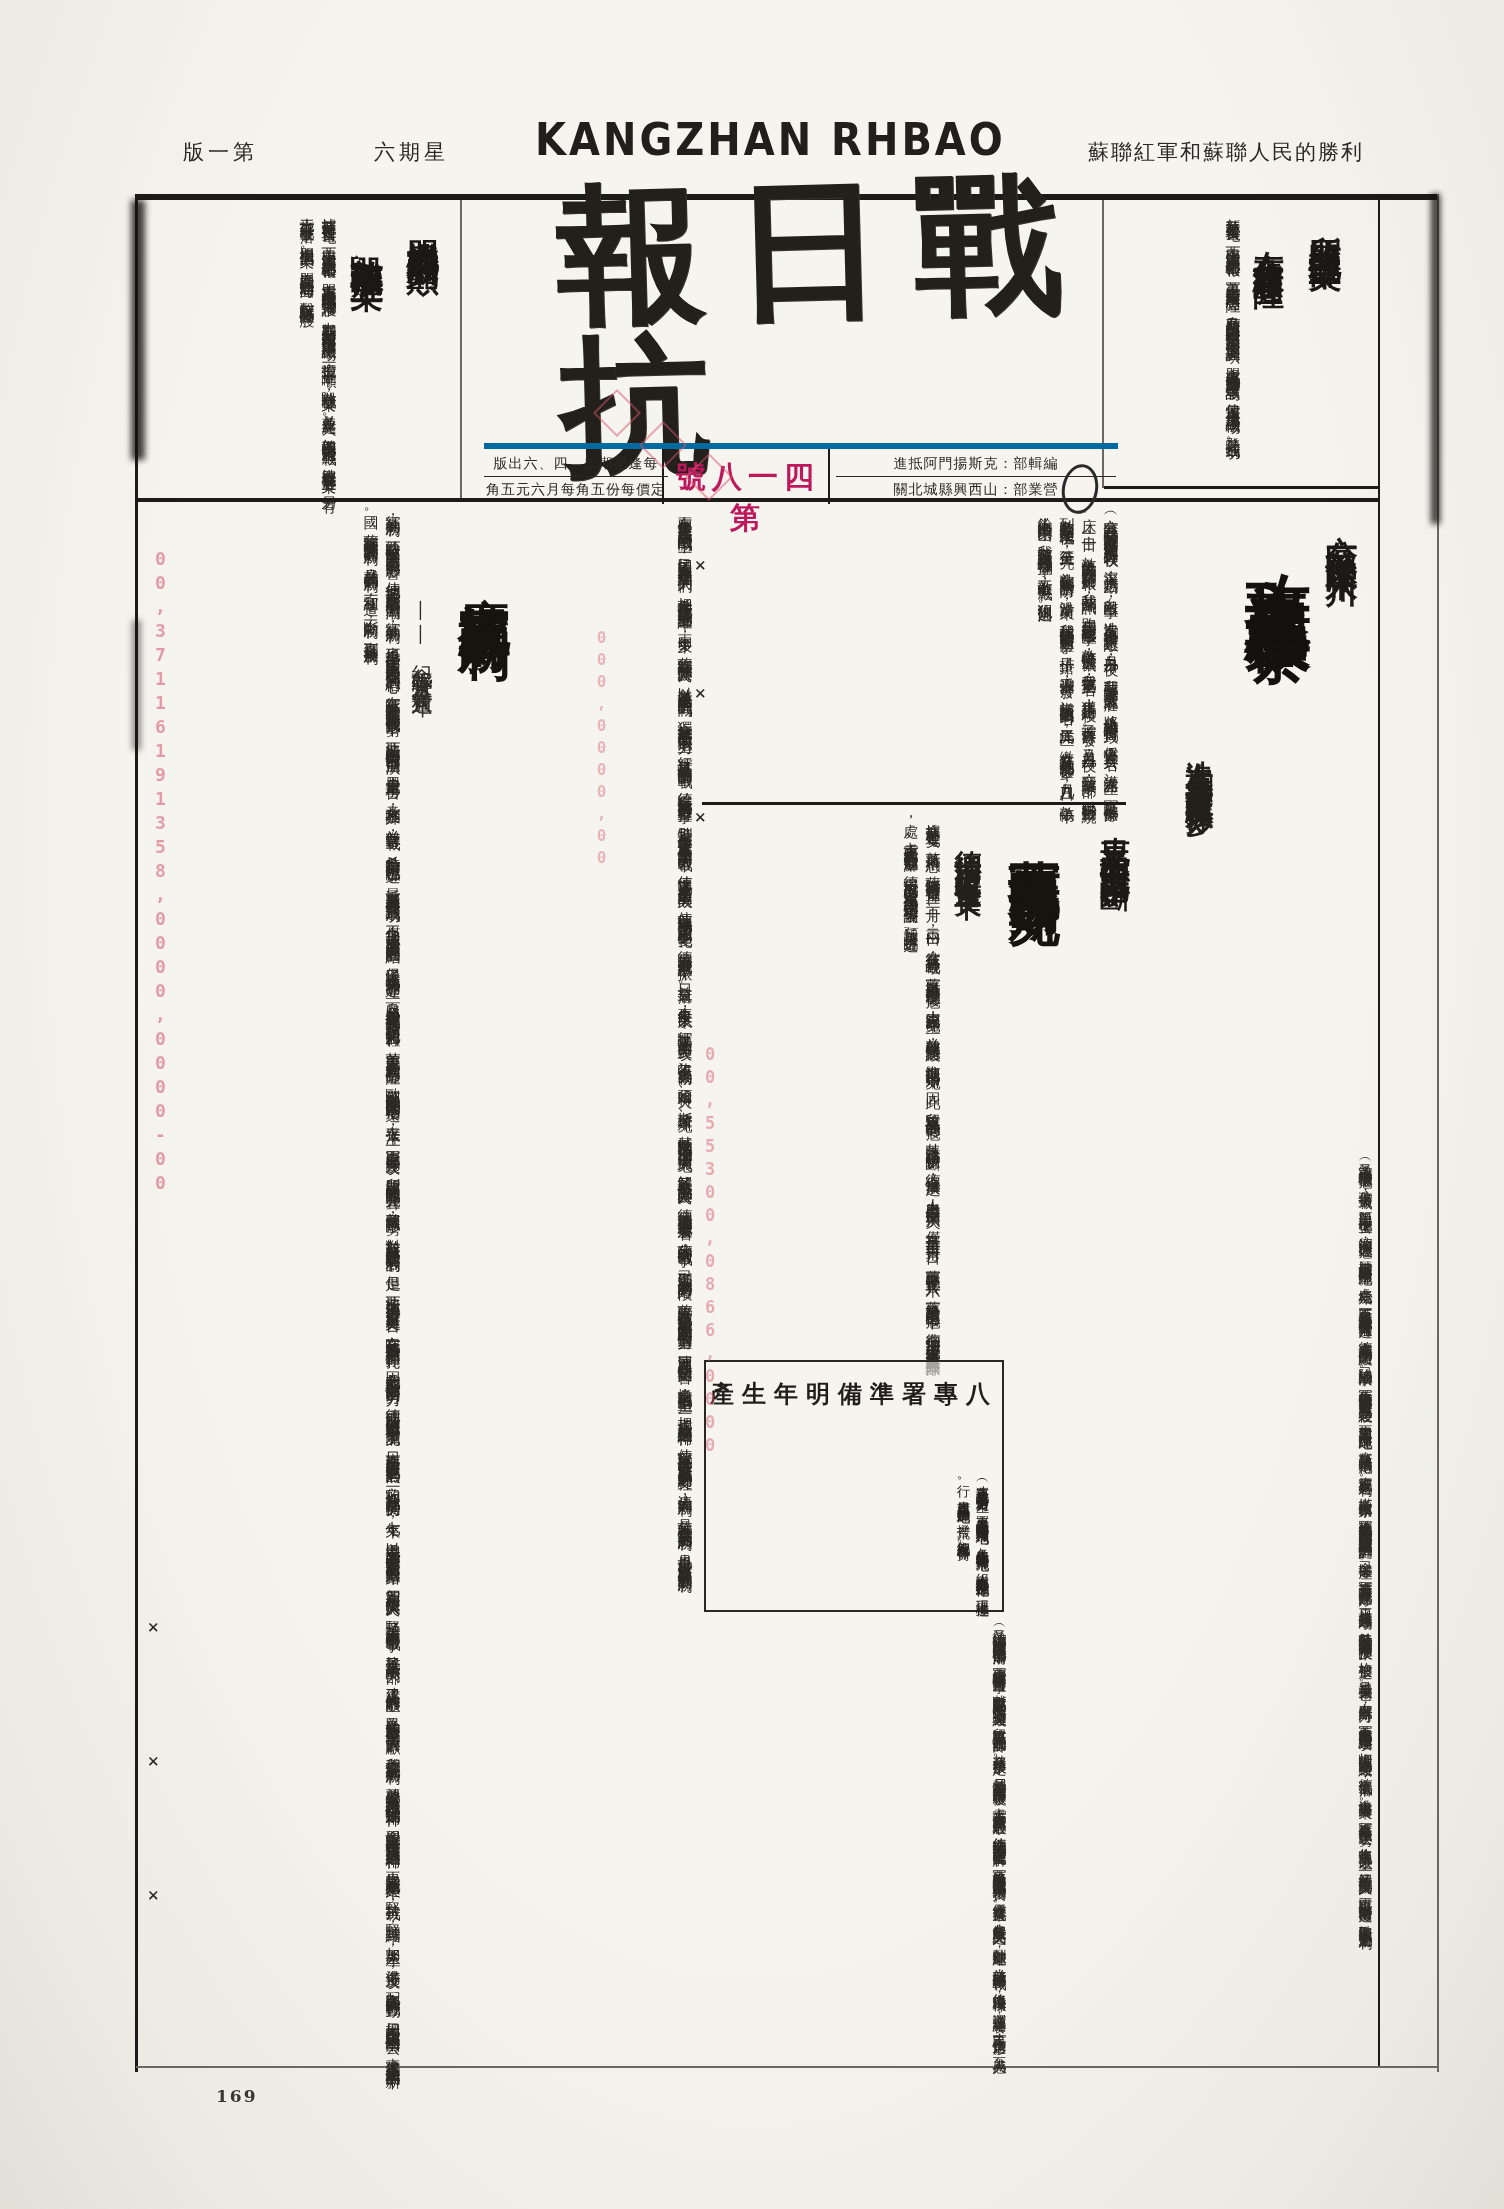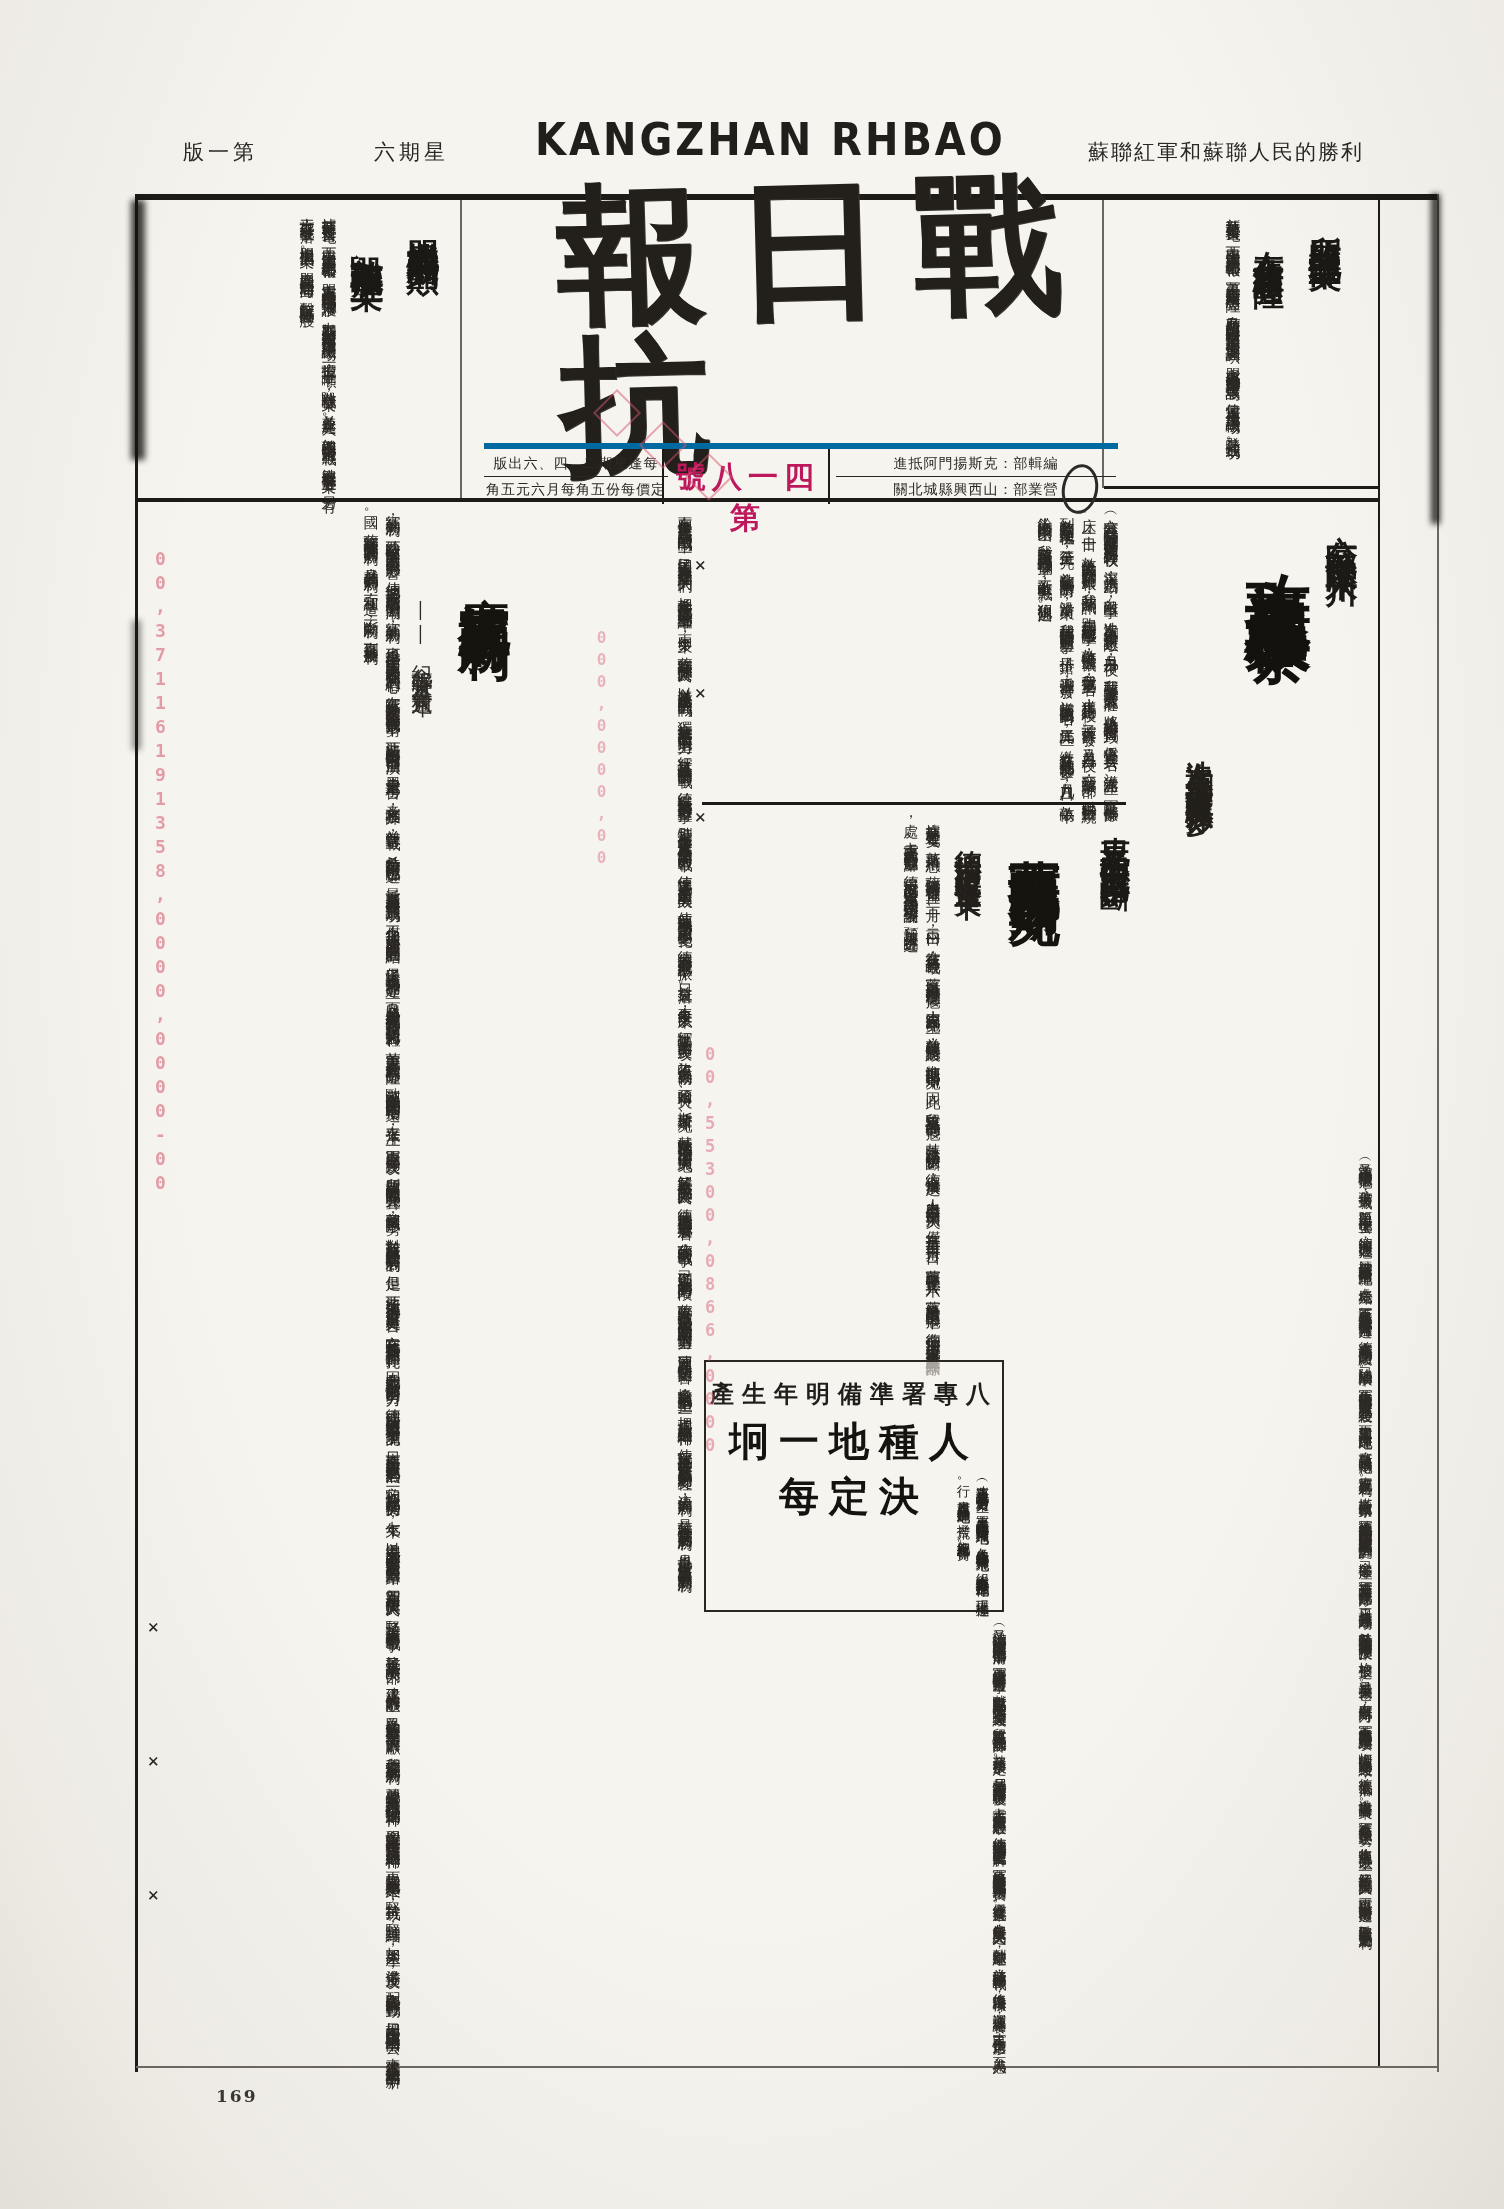--- a/index.html
+++ b/index.html
@@ -89,21 +89,20 @@
 
   <div class="abs vtext kicker" style="left:1094px;top:812px;font-size:30px;">克里米亞德寇退路已斷</div>
   <div class="abs vtext midhead" style="left:1000px;top:818px;">蘇軍抵阿門揚斯克</div>
   <div class="abs vtext subhead" style="left:950px;top:828px;font-size:27px;">德湼泊河下游收復卡霍夫卡</div>
   <div class="abs vtext flow" style="left:704px;top:812px;width:240px;height:540px;">據新華社延安電，莫斯科消息：蘇聯情報局公報宣佈：十一月一、二兩日，在彼萊科普地峽，蘇軍以英勇打擊壓倒德寇，克復圖爾克壘，並擊破德寇防綫，進抵阿門揚斯克。因此，留駐克里米亞的德寇，其陸上退路已被切斷。德寇倉惶潰退，人力與裝備受巨大損失，僅在十月三十一日與十一月一日，蘇軍即俘德官兵六千。蘇軍於追擊敗退德寇中，在德湼泊河下游克復卡霍夫卡等居民點六十餘處，卡霍夫卡居民熱烈歡迎蘇軍。德寇司令部已下令毀壞克里米亞境內之一切軍事設備，預示其末日之臨近。</div>
 
   <div class="abs vtext flow-sm" style="left:1130px;top:1152px;width:246px;height:914px;">（又訊）蘇軍繼續擊潰德寇，攻佔卡霍夫卡城，距黑海口岸僅七十公里。德湼泊河曲之德寇，被壓縮於尼科波爾橋頭堡陣地，處境危殆。紅軍正向克里沃羅格及尼古拉耶夫方向猛進，德寇在烏克蘭南部之防綫，已陷於總崩潰中。蘇軍收復德湼泊河曲與下游以及克里米亞之綫後，更加鞏固了黑海沿岸之陣地，莫斯科連日鳴放禮炮，慶祝紅軍之勝利。塔斯社觀察家稱：德軍統帥部企圖憑藉德湼泊河天然防綫阻止紅軍前進的計劃，已全部破產。紅軍渡河至右岸作戰之部隊，正日益擴大其登陸場，希特勒匪徒雖調集大量預備隊反撲，均被擊退，且遭受重大傷亡。在白俄羅斯方向，蘇軍亦向戈麥爾以西繼續進攻，切斷德寇之鐵路交通綫，德寇士氣低落，逃亡與投降者日衆。紅軍今年夏秋兩季之攻勢，收復失地三分之二以上，解放了數千萬蘇聯人民，正以不可阻擋之勢向西挺進，爭取衛國戰爭之完全勝利。</div>
 
   <div class="abs boxed" style="left:704px;top:1360px;width:296px;height:248px;background:rgba(246,244,239,.6);">
     <div class="abs rtl-line" style="left:0;top:16px;width:296px;">產生年明備準署專八</div>
-    <div class="abs rtl-big" style="left:0;top:52px;width:296px;">坰一地種人每定決</div>
     <div class="abs vtext" style="left:10px;top:112px;width:276px;height:126px;font-size:13.5px;line-height:19px;letter-spacing:1px;">（八專署訊）八專署為努力自力更生，專署生產委員會特決定明年每人種地一坰，各生產小組集體選擇荒地，組織人畜力進行秋翻地工作，現正積極進行。康專員並親自參加翻地、撥荒、搜集肥料等勞作。</div>
   </div>
 
   <div class="abs vtext flow-sm" style="left:704px;top:1618px;width:306px;height:448px;">（又訊）德湼泊河下游之德寇橋頭堡陣地已全部肅清。蘇軍繼續向彼萊科普方向追擊，截斷克里米亞半島德寇之一切陸上交通綫，留駐克里米亞之德寇十餘師，其命運已被決定了。基尼特灣海岸亦已全部為蘇軍收復。卡霍夫卡等六十餘居民點之解放，使德寇在德湼泊河下游之防禦完全瓦解。蘇軍於追擊中繳獲大量武器彈藥與軍用物資，俘虜德寇甚衆。各解放居民點之人民，熱烈歡迎紅軍，並積極協助紅軍作戰，修復道路橋樑，運送彈藥給養，軍民合作之情形，至為感人。</div>
 
   <div class="abs vtext midhead" style="left:450px;top:556px;">慶祝紅軍的勝利</div>
   <div class="abs vtext subtitle" style="left:408px;top:600px;">——紀念蘇聯十月革命廿六週年</div>
   <div class="abs vtext flow" style="left:520px;top:504px;width:176px;height:1560px;">在兩年多世界反法西斯的殘酷戰鬥中，一切民主國家和世界愛好和平的人們，把希望寄托於蘇德戰場上的紅軍。兩年多來，蘇聯紅軍和蘇聯人民，以其無比英勇與堅強的戰鬥，獨立抗擊着法西斯德寇的主力，紅軍打垮了希特勒的閃擊戰，給德寇以無數次的嚴重打擊，特別是在去年冬季史大林格勒歷史無前的大會戰中，使德寇遭受了空前嚴重的失敗，使蘇德戰場的形勢起了根本的變化，德寇的力量從此一蹶不振，日益衰落。今年夏季以來，紅軍轉入了全面的反攻，收復了奧勒爾、哈爾科夫、斯摩稜斯克、基輔以南及德湼泊河一帶的廣大失地，解放了數千萬的蘇聯人民，德寇的危機正嚴重地發展着，蘇聯的衛國戰爭，已進到了完全勝利的階段。蘇聯人民在戰爭中所表現的無比的團結與偉大的力量，連同其忍受一切艱難困苦，擔負起戰爭的重担，把一切貢獻給前綫的精神，使蘇聯成為全世界反法西斯戰爭勝利的支柱。這偉大的勝利，是蘇聯社會主義制度的勝利，也是全世界被壓迫人民爭取解放的勝利。</div>
   <div class="abs vtext flow" style="left:144px;top:504px;width:260px;height:1560px;">紅軍的勝利，給西歐被佔領國家的人民以巨大的影響，使他們掀起了反法西斯鬥爭的新高潮；紅軍的勝利，也給全世界一切民主國家的人民增強了勝利的信心。在紅軍不斷勝利及蘇英美聯合作戰的形勢下，法西斯軸心集團內部日益崩潰，墨索里尼垮台了，意大利投降了，並對德宣戰了，希特勒的末日也已臨近了。最近莫斯科三國外長會議的成功，不僅加強了反法西斯同盟國之間的團結，保證了戰後持久和平的建立，而且必將加速徹底打倒希特勒及其一切從犯的日程。英美盟軍已在意大利南部登陸，歐洲第二戰場的開闢已為期不遠；在太平洋上，盟軍亦已展開反攻，所羅門羣島的戰鬥即其先聲。整個國際形勢，對於反法西斯陣綫是空前有利的。但是，法西斯強盜決不會自行退出歷史舞台，它在臨死前還要作絕望的掙扎，因此我們決不能鬆懈自己的努力。德國法西斯的潰滅已經是不可避免的了，日本法西斯的失敗也是必然的，它的一切掙扎都是徒勞的。七年來，以毛澤東同志為首的中國共產黨所領導的八路軍、新四軍和敵後廣大人民，堅持了艱苦卓絕的游擊戰爭，抗擊了在華敵軍的大部，建立了廣大的解放區，為民族的解放事業作出了偉大的貢獻。我們慶祝紅軍的勝利，就要學習紅軍英勇戰鬥不怕犧牲的精神，學習蘇聯人民艱苦奮鬥支援前綫的精神，更加緊密地團結起來，堅持抗戰，堅持團結，加緊生產，準備反攻，配合盟國的作戰行動，把日本帝國主義驅逐出中國去，來建立獨立自由幸福的新中國。蘇聯紅軍和蘇聯人民的勝利，就是我們的勝利，和紅軍一道，不斷勝利，直到最後勝利！</div>
 

